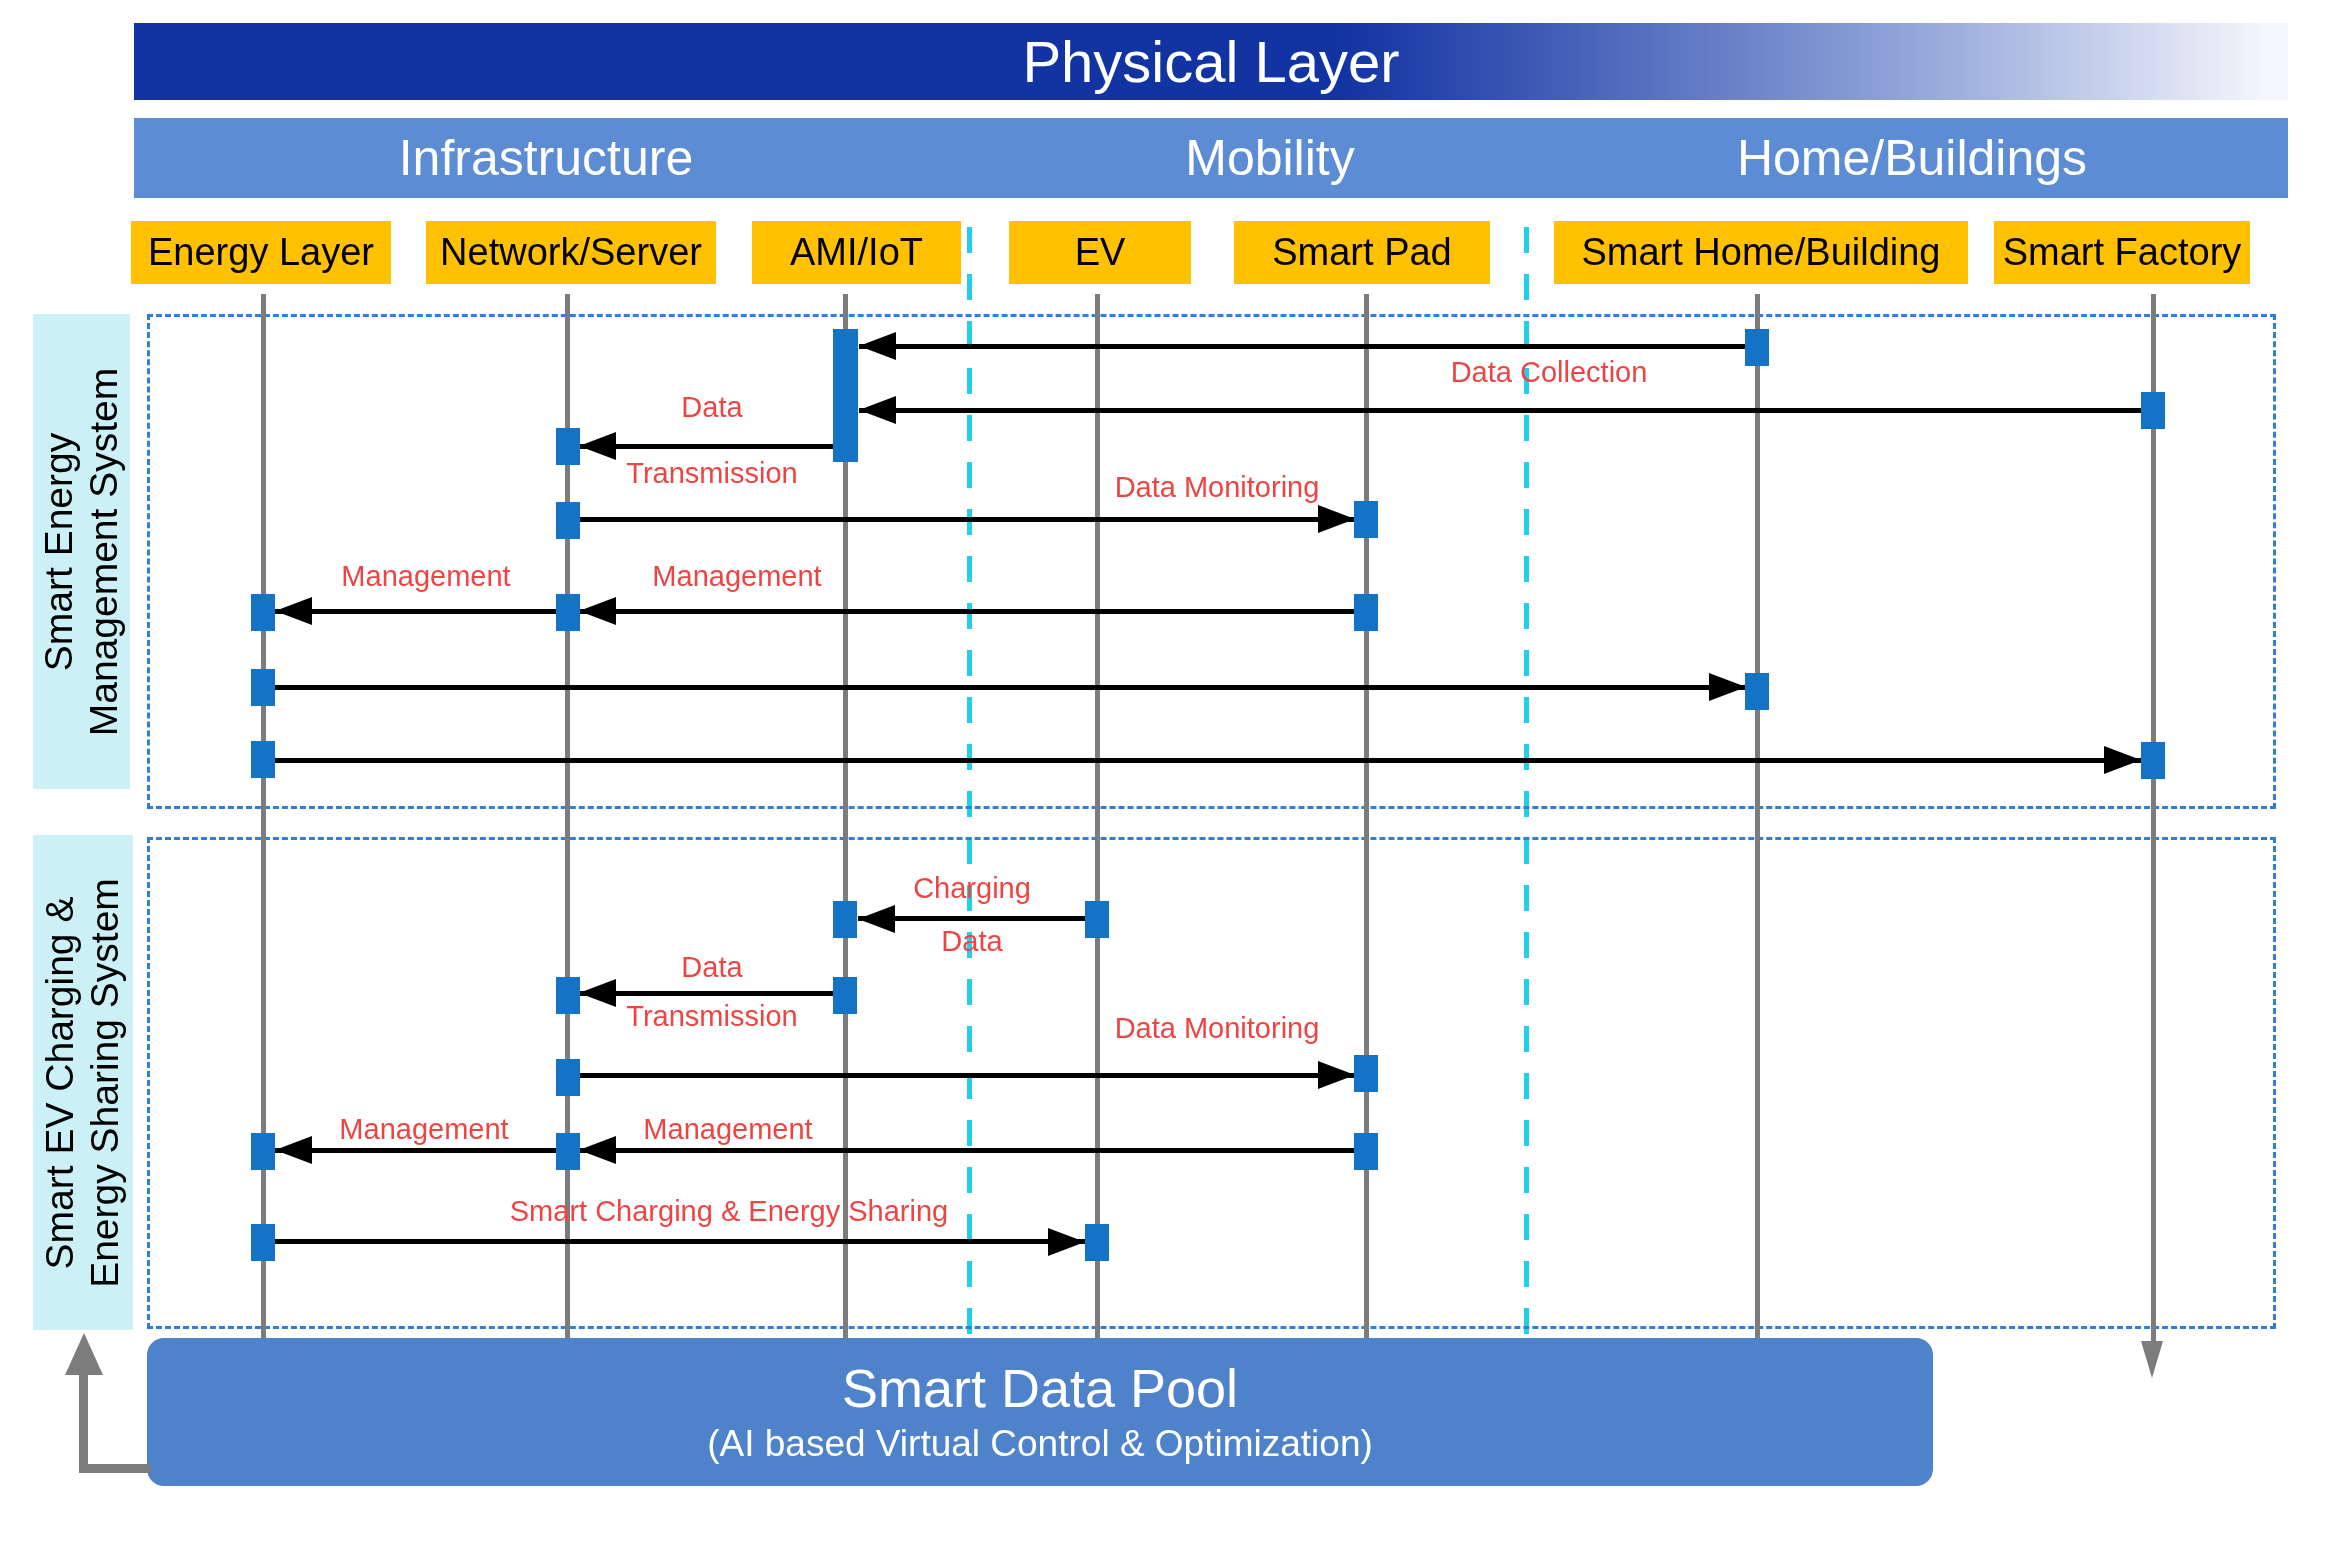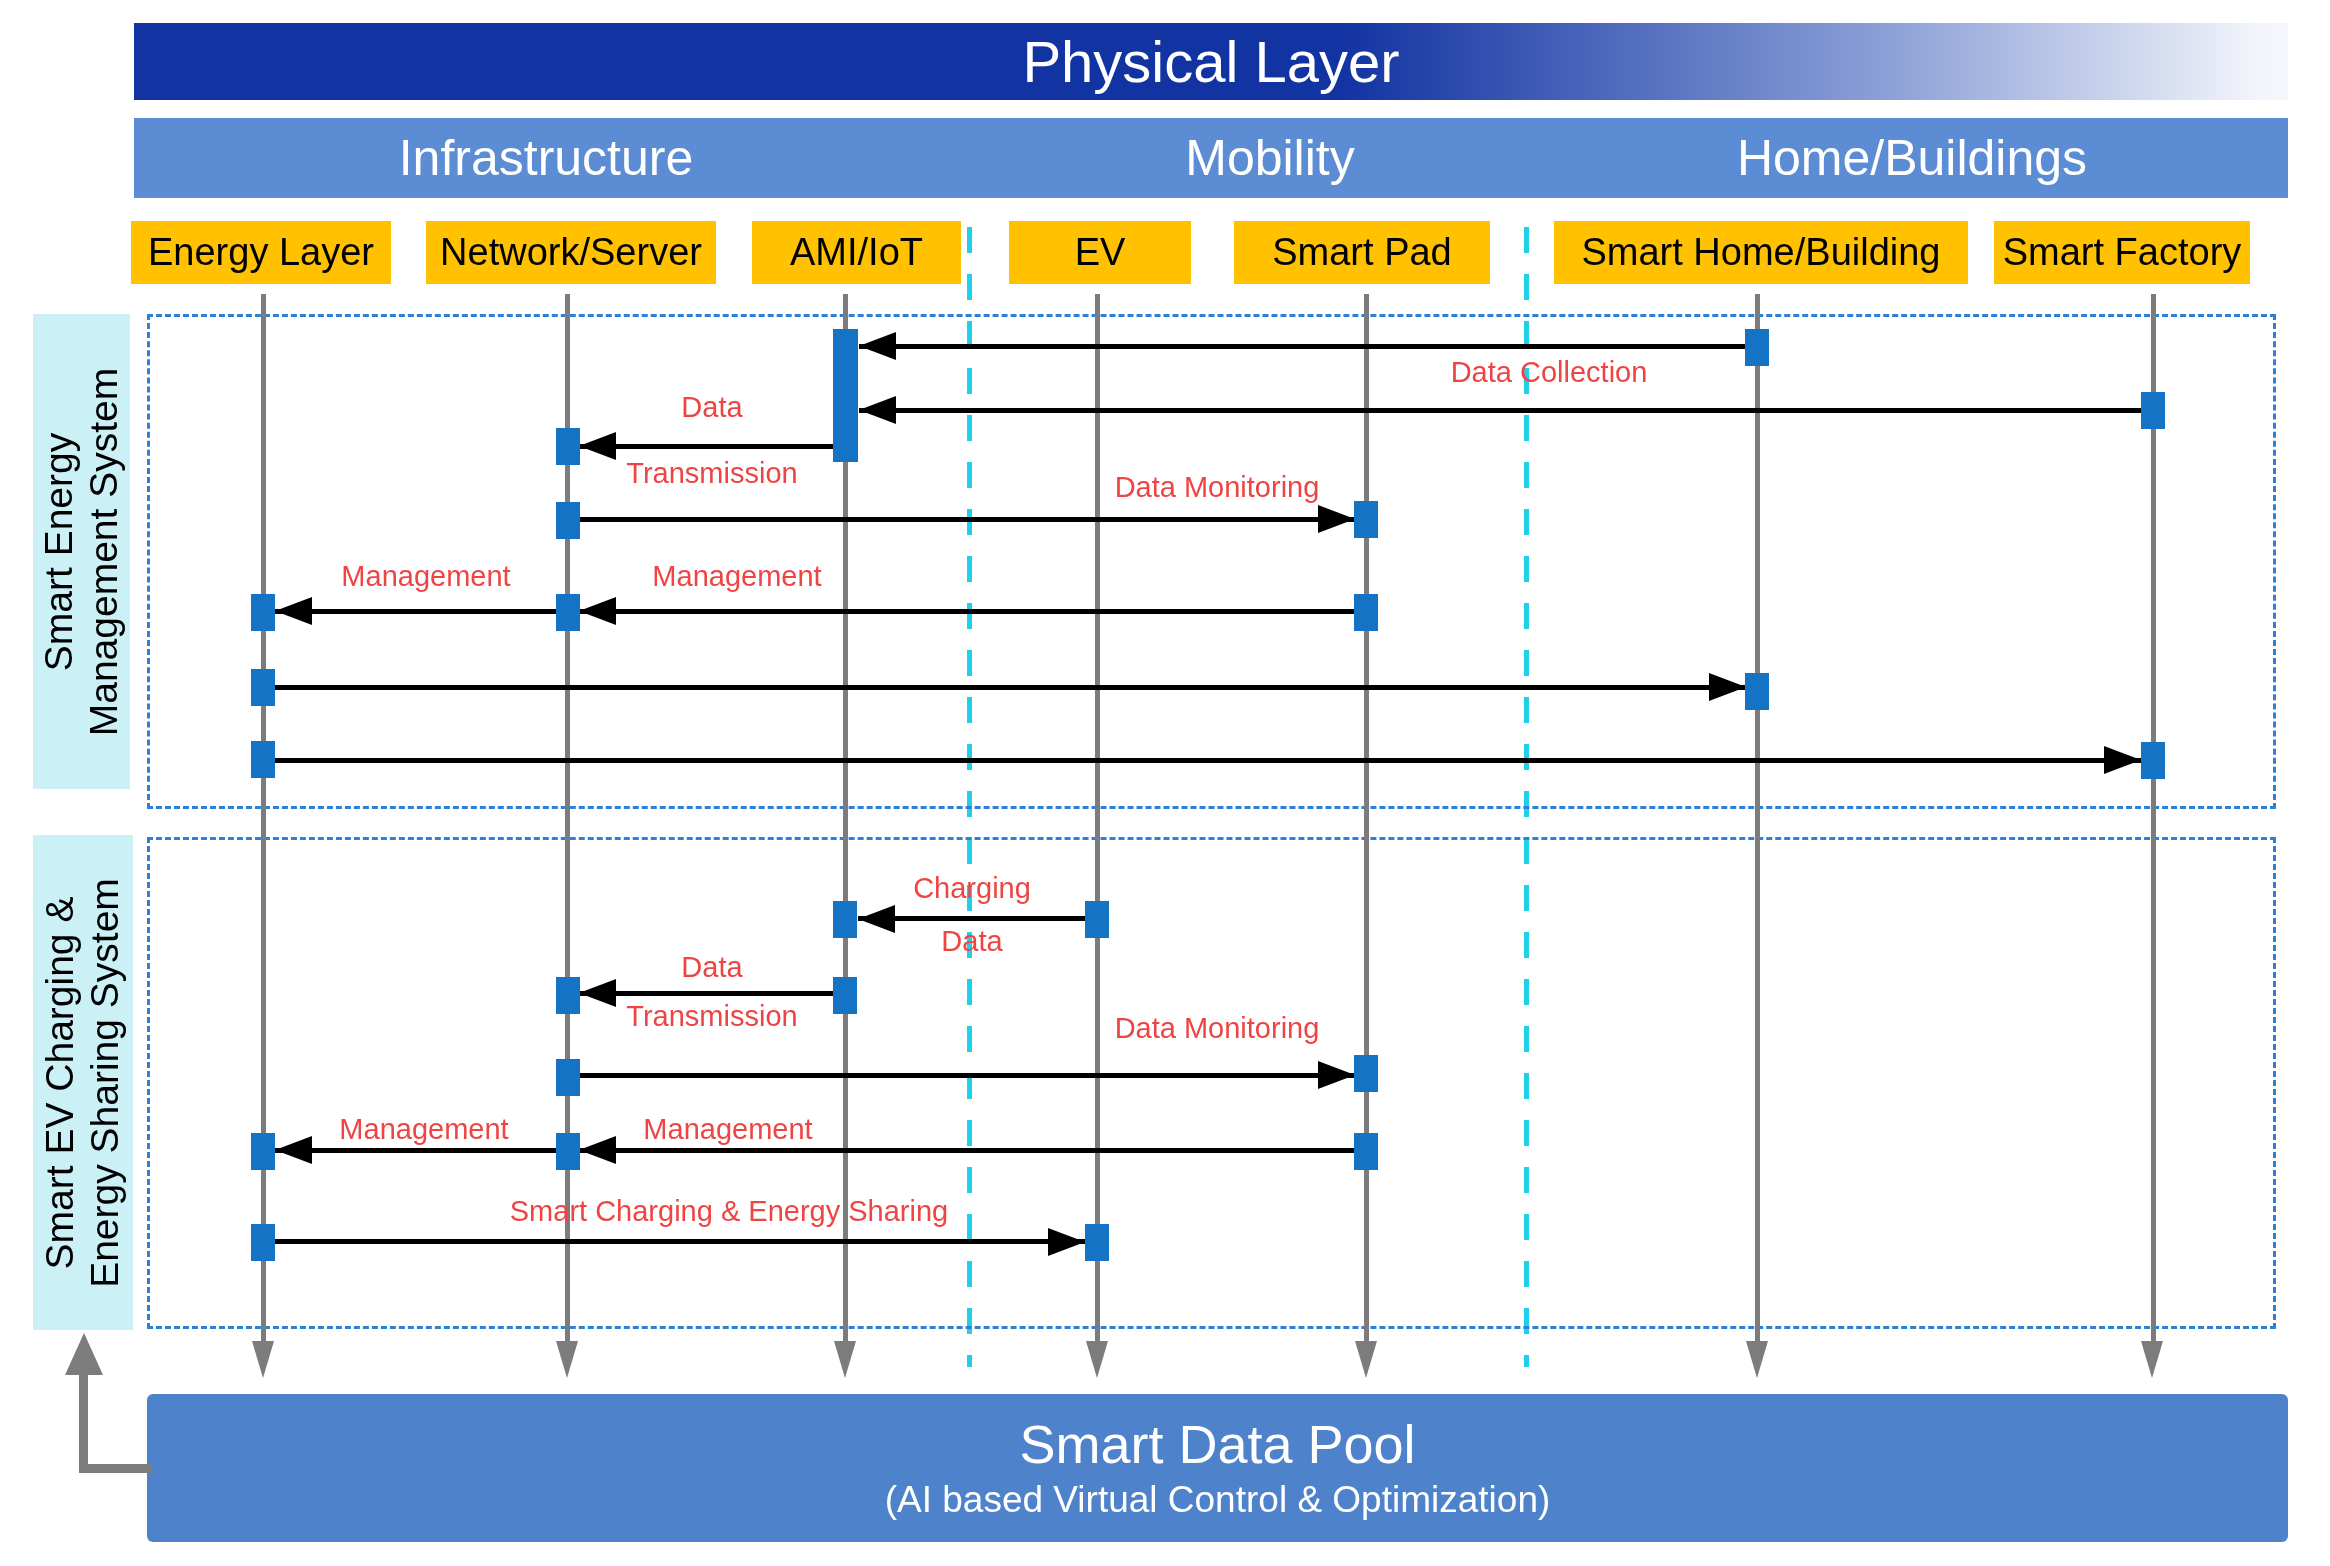--- a/index.html
+++ b/index.html
@@ -30,22 +30,22 @@
        white-space:nowrap;text-align:center;font-size:39px;line-height:1.15;color:#000;}
   .node{position:absolute;width:23.5px;height:37px;background:var(--node);z-index:4;}
   .activation{position:absolute;background:var(--node);z-index:4;}
   .msg-line{position:absolute;height:5.2px;background:var(--arrow);z-index:3;}
   .head-l{position:absolute;width:0;height:0;border-top:14.4px solid transparent;
        border-bottom:14.4px solid transparent;border-right:37px solid var(--arrow);z-index:3;}
   .head-r{position:absolute;width:0;height:0;border-top:14.4px solid transparent;
        border-bottom:14.4px solid transparent;border-left:37px solid var(--arrow);z-index:3;}
   .ml{position:absolute;transform:translateX(-50%);white-space:nowrap;color:#ef4444;
        font-size:29px;line-height:1.1;z-index:5;}
-  .pool{position:absolute;left:147px;top:1394px;width:2141px;height:148px;background:var(--pool);
-       border-radius:6px;display:flex;flex-direction:column;align-items:center;justify-content:center;
+  .pool{position:absolute;left:147px;top:1338px;width:1786px;height:148px;background:var(--pool);
+       border-radius:17px;display:flex;flex-direction:column;align-items:center;justify-content:center;
        color:#fff;z-index:2;}
   .pool .t1{font-size:54px;line-height:1.2;}
   .pool .t2{font-size:37px;line-height:1.3;}
   .fb{position:absolute;background:var(--gray);z-index:2;}
   .fb-head{position:absolute;width:0;height:0;border-left:19px solid transparent;
        border-right:19px solid transparent;border-bottom:42px solid var(--gray);z-index:2;}
 </style>
 </head>
 <body>
 

